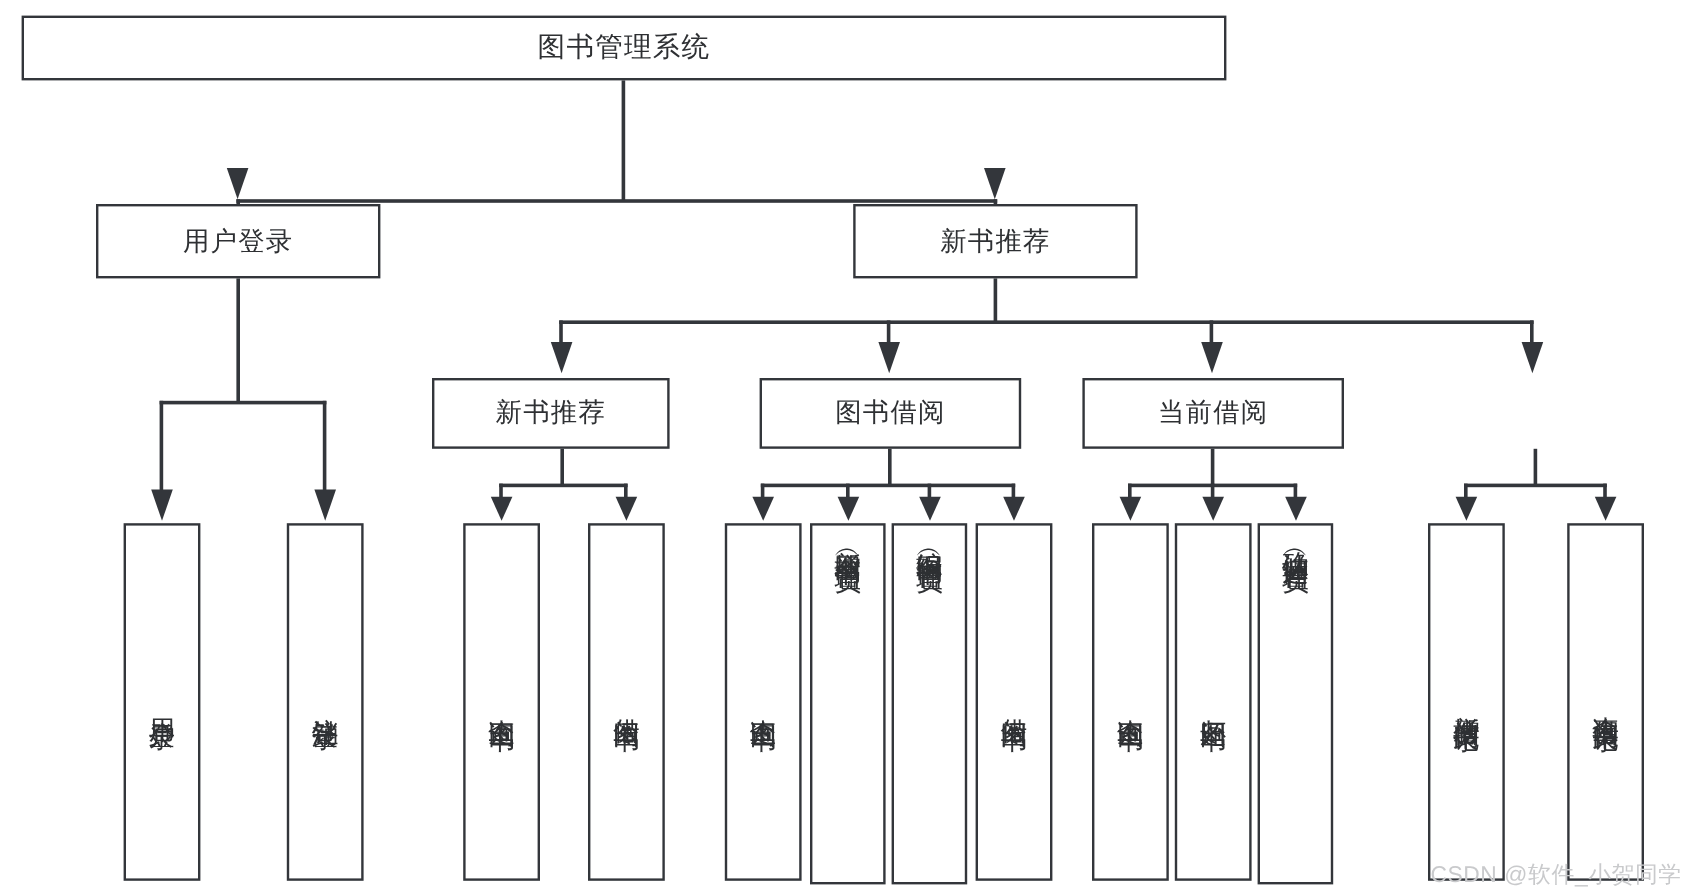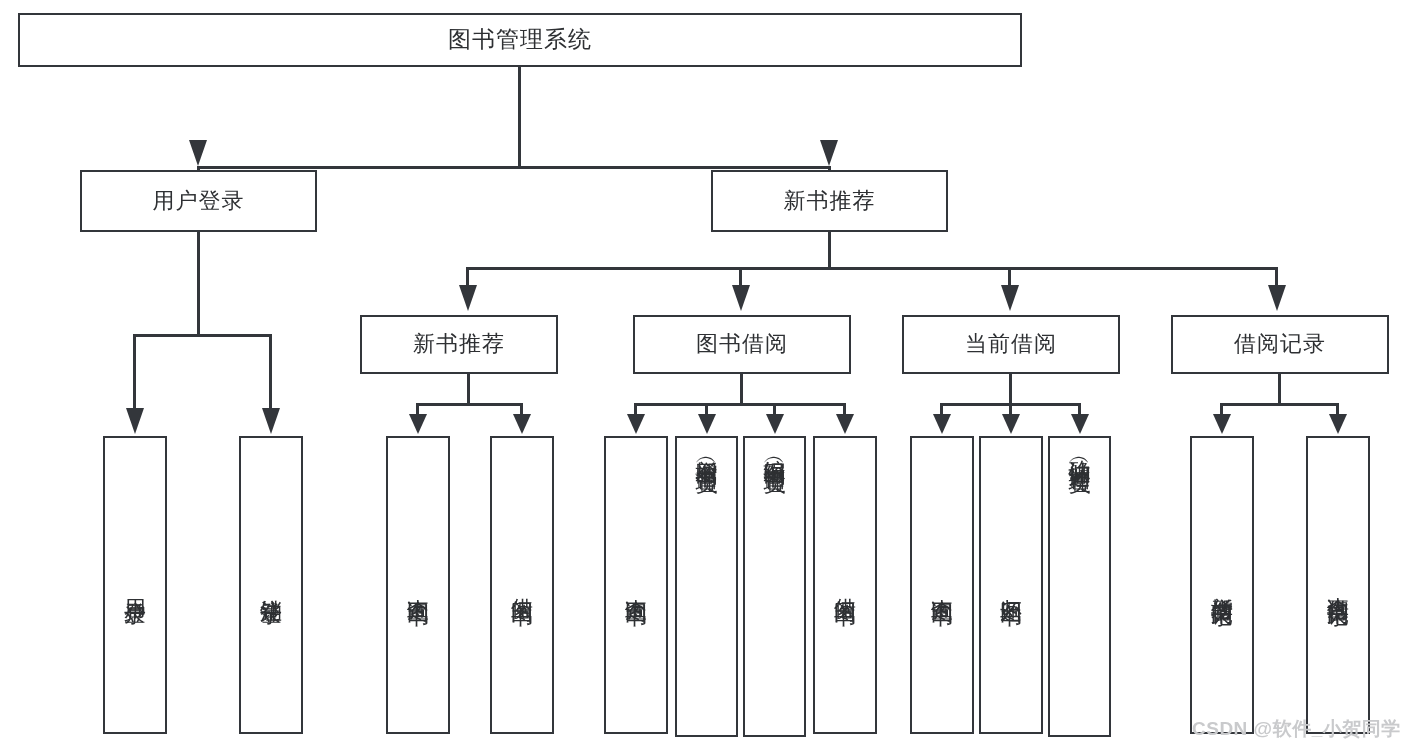--- a/index.html
+++ b/index.html
@@ -61,21 +61,20 @@
   .arrow.short{ border-top-width:20px; }
 
   
   #watermark{
     position:absolute;
     color:#c9cacc;
     font-size:19px;
     letter-spacing:0.5px;
     white-space:nowrap;
     user-select:none;
-    font-weight:bold;
   }
 </style>
 </head>
 <body>
 
 <div id="stage">
 
   <div class="node node-h" id="root-node" style="left:18px;top:13px;width:1004px;height:54px;">
     <span>图书管理系统</span>
   </div>
@@ -115,23 +114,20 @@
 
   <div class="node node-h" style="left:360px;top:315px;width:198px;height:59px;">
     <span>新书推荐</span>
   </div>
   <div class="node node-h" style="left:902px;top:315px;width:218px;height:59px;">
     <span>当前借阅</span>
   </div>
   <div class="node node-h" style="left:633px;top:315px;width:218px;height:59px;">
     <span>图书借阅</span>
   </div>
-  <div class="node node-h" style="left:1171px;top:315px;width:218px;height:59px;">
-    <span>借阅记录</span>
-  </div>
 
   <div class="ln ln-v" style="left:467px;top:374px;width:3px;height:31px;"></div>
   <div class="ln ln-h" style="left:416px;top:403px;width:107px;height:3px;"></div>
   <div class="ln ln-v" style="left:416px;top:403px;width:3px;height:12px;"></div>
   <div class="arrow short" style="left:409px;top:414px;"></div>
   <div class="ln ln-v" style="left:520px;top:403px;width:3px;height:12px;"></div>
   <div class="arrow short" style="left:513px;top:414px;"></div>
 
   <div class="ln ln-v" style="left:740px;top:374px;width:3px;height:31px;"></div>
   <div class="ln ln-h" style="left:634px;top:403px;width:212px;height:3px;"></div>

